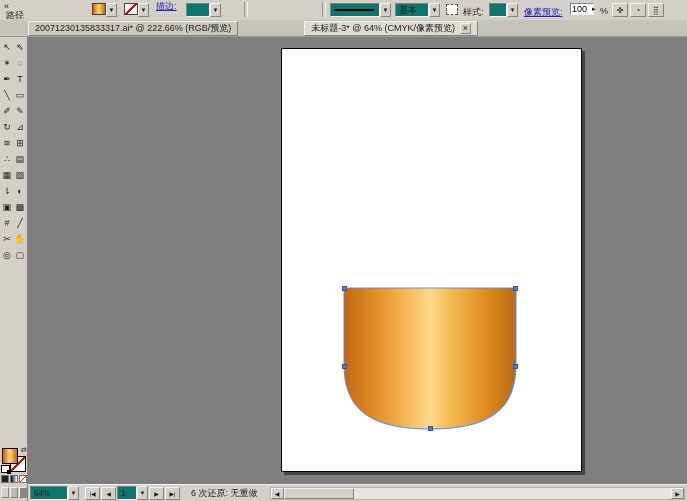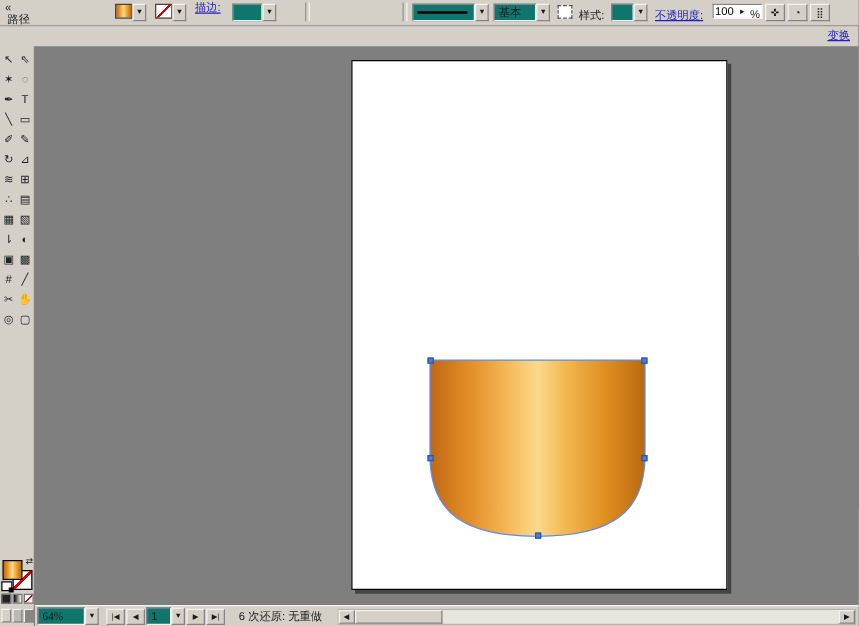--- a/index.html
+++ b/index.html
@@ -20,21 +20,21 @@
   .link{text-decoration:underline;cursor:pointer;}
   .swatchbox{width:14px;height:12px;box-sizing:border-box;border:1px solid #444;}
   .none-slash{background:linear-gradient(135deg,#fff 43%,#d00 43%,#d00 57%,#fff 57%);}
   .vsep{position:absolute;top:2px;width:2px;height:15px;
         border-left:1px solid #9a968e;border-right:1px solid #f4f2ee;}
   .brushline{width:40px;height:2px;background:#000;margin:auto 0;}
   .dashedbox{width:12px;height:11px;border:1px dashed #555;background:#fff;box-sizing:border-box;}
   .cicon{width:16px;height:14px;display:flex;align-items:center;justify-content:center;
          font-size:8px;margin-right:2px;box-sizing:border-box;}
   #control-icons{display:flex;}
-  .opacity-input{width:40px;height:12px;font-size:9px;padding:0 1px;box-sizing:border-box;
+  .opacity-input{width:24px;height:12px;font-size:9px;padding:0 1px;box-sizing:border-box;
                  font-family:"Liberation Sans",sans-serif;}
   
   .tab-bar{position:absolute;left:0;top:20px;right:0;height:17px;background:#c6c3bb;
            display:flex;align-items:flex-start;border-bottom:1px solid #9c9a94;box-sizing:border-box;}
   .tab{height:15px;margin-top:1px;padding:0 6px;display:flex;align-items:center;gap:5px;
        white-space:nowrap;box-sizing:border-box;}
   .tab.inactive{background:#ccc9c1;}
   .tab.active{background:#dedbd3;}
   .tab-close{width:11px;height:11px;display:flex;align-items:center;justify-content:center;
              font-size:9px;line-height:1;background:#d4d0c8;
@@ -125,35 +125,44 @@
 
     <div class="abs dashedbox" style="left:446px;top:4px;"></div>
 
     <div class="abs" style="left:463px;top:6px;">样式:</div>
 
     <div class="abs combo" style="left:489px;top:3px;">
       <div class="val" style="width:18px;"></div>
       <div class="drop">▼</div>
     </div>
 
-    <div class="abs link" style="left: 524px; top: 6px; color: rgb(32, 32, 192);">不透明度:</div>
+    <div class="abs link" style="left: 524px; top: 6px; color: rgb(32, 32, 192);">像素预览:</div>
 
     <input class="abs opacity-input sunken" style="left: 570px; top: 3px;" type="text" value="100">
     <div class="abs" style="left:592px;top:5px;font-size:7px;">▸</div>
     <div class="abs" style="left:600px;top:6px;">%</div>
 
     <div class="abs" id="control-icons" style="left:612px;top:3px;">
         <div class="cicon raised">✜</div>
         <div class="cicon raised">◔</div>
         <div class="cicon raised">⣿</div>
       </div>
 
     <div class="abs link" style="left: 662px; top: 22px; color: rgb(32, 32, 192);">变换</div>
   </div>
 
+  <div class="tab-bar">
+    <div class="tab inactive raised" style="margin-left:28px;">
+      <span>20071230135833317.ai* @ 222.66% (RGB/预览)</span>
+    </div>
+    <div class="tab active raised" style="margin-left:66px;">
+      <span>未标题-3* @ 64% (CMYK/像素预览)</span>
+      <span class="tab-close">×</span>
+    </div>
+  </div>
 
   <div class="toolbar">
     <div class="tools" id="tools">
         <div class="tool">↖</div>
         <div class="tool">⇖</div>
         <div class="tool">✶</div>
         <div class="tool">◌</div>
         <div class="tool">✒</div>
         <div class="tool">T</div>
         <div class="tool">╲</div>

